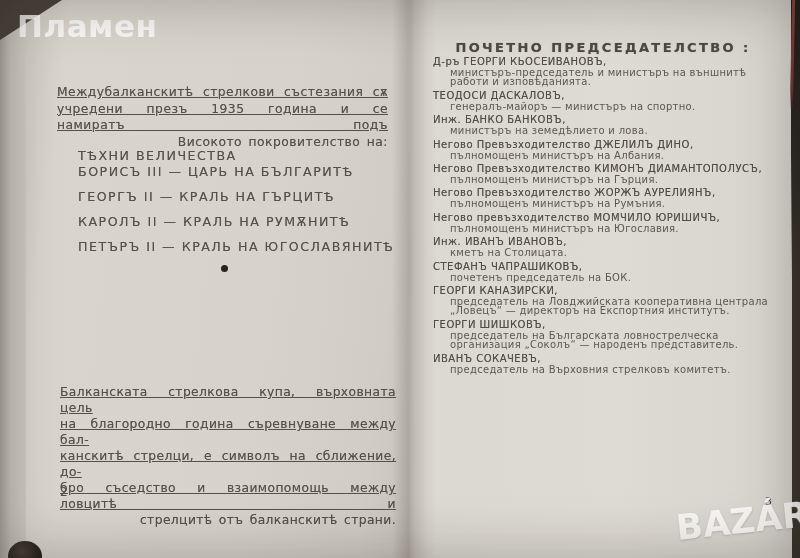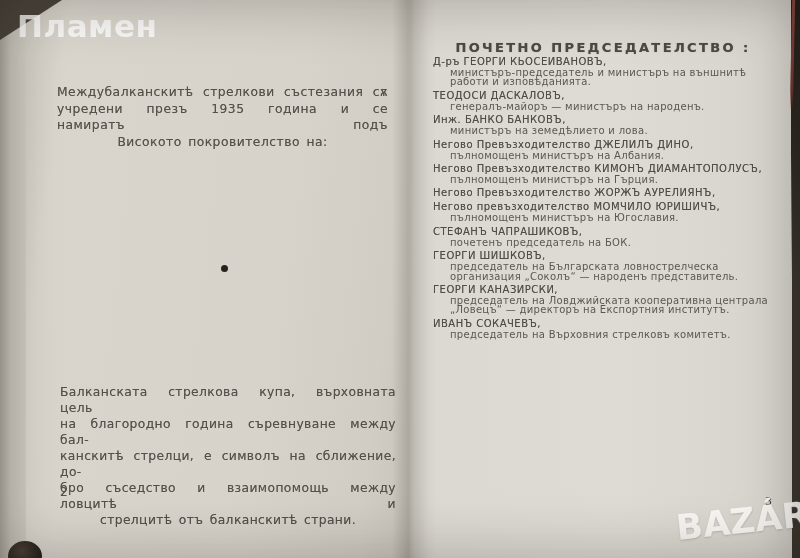--- a/index.html
+++ b/index.html
@@ -47,22 +47,22 @@
     background:radial-gradient(circle at 40% 35%,#4a4138,#27211b 70%);
   }
   
   .ink{color:#55514a;text-shadow:0 0 .5px rgba(85,81,74,.6);}
   
   .seller-watermark{
     position:absolute;left:17px;top:8px;font-size:31px;font-weight:bold;
     color:rgba(255,255,255,.8);letter-spacing:.5px;
   }
   .intro{position:absolute;left:57px;top:84px;width:331px;font-size:12.3px;line-height:16.5px;letter-spacing:.5px;}
-  .just{text-align:justify;text-align-last:justify;word-spacing:4px;}
-  .cent{text-align:center;word-spacing:2px;}
+  .just{text-align:justify;text-align-last:justify;word-spacing:4px;text-decoration:underline;}
+  .cent{text-align:right;word-spacing:2px;}
   .royals{position:absolute;left:78px;top:148px;font-size:12.6px;line-height:16px;letter-spacing:1.5px;}
   .royal-gap{margin-top:9px;}
   .bullet-dot{position:absolute;left:221px;top:265px;width:7px;height:7px;border-radius:50%;background:#26231e;}
   .closing{position:absolute;left:60px;top:384px;width:336px;font-size:12.3px;line-height:16px;letter-spacing:.4px;}
   .pagenum-left{position:absolute;left:60px;top:485px;font-size:12px;}
   
   .honorary-heading{
     position:absolute;left:432px;top:40px;width:342px;text-align:center;
     font-size:13px;letter-spacing:2.4px;color:#4e4a42;text-shadow:0 0 .7px rgba(78,74,66,.7);font-weight:bold;
   }
@@ -93,20 +93,27 @@
   <div class="thumb-dot"></div>
 
   <div class="seller-watermark">Пламен</div>
 
   <div class="intro ink">
     <div class="just">Междубалканскитѣ стрелкови състезания сѫ</div>
     <div class="just">учредени презъ 1935 година и се намиратъ подъ</div>
     <div class="cent">Високото покровителство на:</div>
   </div>
 
+  <div class="royals ink">
+    <div>ТѢХНИ ВЕЛИЧЕСТВА</div>
+    <div>БОРИСЪ III — ЦАРЬ НА БЪЛГАРИТѢ</div>
+    <div class="royal-gap">ГЕОРГЪ II — КРАЛЬ НА ГЪРЦИТѢ</div>
+    <div class="royal-gap">КАРОЛЪ II — КРАЛЬ НА РУМѪНИТѢ</div>
+    <div class="royal-gap">ПЕТЪРЪ II — КРАЛЬ НА ЮГОСЛАВЯНИТѢ</div>
+  </div>
 
   <div class="bullet-dot"></div>
 
   <div class="closing ink">
     <div class="just">Балканската стрелкова купа, върховната цель</div>
     <div class="just">на благородно година съревнуване между бал-</div>
     <div class="just">канскитѣ стрелци, е символъ на сближение, до-</div>
     <div class="just">бро съседство и взаимопомощь между ловцитѣ и</div>
     <div class="cent">стрелцитѣ отъ балканскитѣ страни.</div>
   </div>
@@ -115,52 +122,57 @@
 
   <div class="honorary-heading">ПОЧЕТНО ПРЕДСЕДАТЕЛСТВО :</div>
 
   <div class="entries">
     <div class="entry">
       <div class="entry-name">Д-ръ ГЕОРГИ КЬОСЕИВАНОВЪ,</div>
       <div class="entry-role">министъръ-председатель и министъръ на външнитѣ работи и изповѣданията.</div>
     </div>
     <div class="entry">
       <div class="entry-name">ТЕОДОСИ ДАСКАЛОВЪ,</div>
-      <div class="entry-role">генералъ-майоръ — министъръ на народенъ.</div>
+      <div class="entry-role">генералъ-майоръ — министъръ на спортно.</div>
     </div>
     <div class="entry">
       <div class="entry-name">Инж. БАНКО БАНКОВЪ,</div>
       <div class="entry-role">министъръ на земедѣлието и лова.</div>
     </div>
     <div class="entry">
       <div class="entry-name">Негово Превъзходителство ДЖЕЛИЛЪ ДИНО,</div>
       <div class="entry-role">пълномощенъ министъръ на Албания.</div>
     </div>
     <div class="entry">
       <div class="entry-name">Негово Превъзходителство КИМОНЪ ДИАМАНТОПОЛУСЪ,</div>
       <div class="entry-role">пълномощенъ министъръ на Гърция.</div>
     </div>
     <div class="entry">
       <div class="entry-name">Негово Превъзходителство ЖОРЖЪ АУРЕЛИЯНЪ,</div>
+      <div class="entry-role">пълномощенъ министъръ на Румъния.</div>
     </div>
     <div class="entry">
       <div class="entry-name">Негово превъзходителство МОМЧИЛО ЮРИШИЧЪ,</div>
       <div class="entry-role">пълномощенъ министъръ на Югославия.</div>
     </div>
     <div class="entry">
+      <div class="entry-name">Инж. ИВАНЪ ИВАНОВЪ,</div>
+      <div class="entry-role">кметъ на Столицата.</div>
+    </div>
+    <div class="entry">
       <div class="entry-name">СТЕФАНЪ ЧАПРАШИКОВЪ,</div>
       <div class="entry-role">почетенъ председатель на БОК.</div>
     </div>
     <div class="entry">
+      <div class="entry-name">ГЕОРГИ КАНАЗИРСКИ,</div>
+      <div class="entry-role">председатель на Ловджийската кооперативна централа „Ловецъ“ — директоръ на Експортния институтъ.</div>
+    </div>
+    <div class="entry">
       <div class="entry-name">ГЕОРГИ ШИШКОВЪ,</div>
       <div class="entry-role">председатель на Българската ловнострелческа организация „Соколъ“ — народенъ представитель.</div>
-    </div>
-    <div class="entry">
-      <div class="entry-name">ГЕОРГИ КАНАЗИРСКИ,</div>
-      <div class="entry-role">председатель на Ловджийската кооперативна централа „Ловецъ“ — директоръ на Експортния институтъ.</div>
     </div>
     <div class="entry">
       <div class="entry-name">ИВАНЪ СОКАЧЕВЪ,</div>
       <div class="entry-role">председатель на Върховния стрелковъ комитетъ.</div>
     </div>
   </div>
 
   <div class="pagenum-right">3</div>
 
   <div class="bazar-logo">BAZÁR</div>

